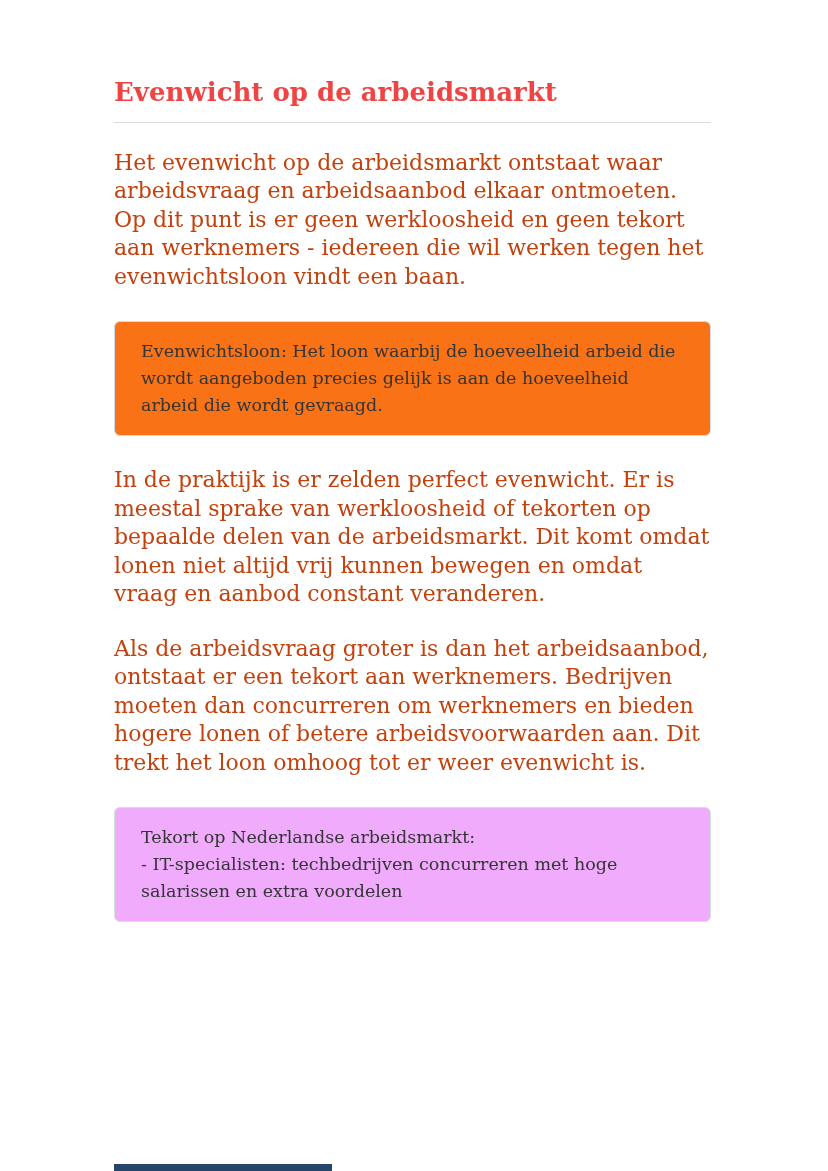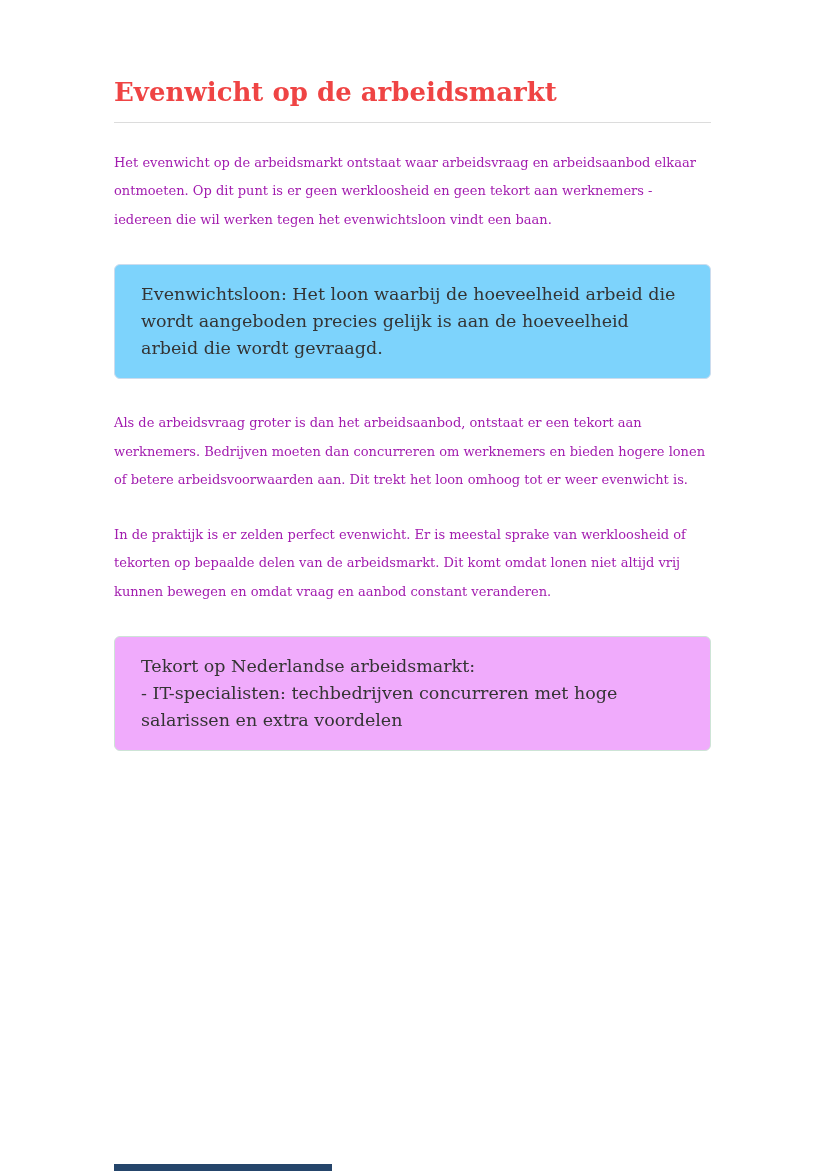--- a/index.html
+++ b/index.html
@@ -23,33 +23,33 @@
     margin-top: 76px;
     font-size: 26px;
     font-weight: bold;
     line-height: 1.25;
     color: #ef4444;
     padding-bottom: 13px;
     border-bottom: 1px solid #dcdcdc;
   }
   p.body-paragraph {
     margin: 26px 0;
-    font-size: 13px;
+    font-size: 22px;
     line-height: 28.5px;
-    color: #a21caf;
+    color: #c2410c;
   }
   .callout {
     margin: 30px 0;
     padding: 16px 26px;
     border-radius: 6px;
     font-size: 17.5px;
     line-height: 27px;
   }
   .callout.blue {
-    background: #7dd3fc;
+    background: #f97316;
     border: 1px solid #ccdcee;
   }
   .callout.green {
     background: #f0abfc;
     border: 1px solid #cde4d6;
   }
   .callout .line { display: block; }
   .partial-bar {
     position: absolute;
     left: 114px;
@@ -65,23 +65,23 @@
 <div class="content">
 
   <h1 class="page-title">Evenwicht op de arbeidsmarkt</h1>
 
   <p class="body-paragraph">Het evenwicht op de arbeidsmarkt ontstaat waar arbeidsvraag en arbeidsaanbod elkaar ontmoeten. Op dit punt is er geen werkloosheid en geen tekort aan werknemers - iedereen die wil werken tegen het evenwichtsloon vindt een baan.</p>
 
   <div class="callout blue">
     <span class="line">Evenwichtsloon: Het loon waarbij de hoeveelheid arbeid die wordt aangeboden precies gelijk is aan de hoeveelheid arbeid die wordt gevraagd.</span>
   </div>
 
+  <p class="body-paragraph">In de praktijk is er zelden perfect evenwicht. Er is meestal sprake van werkloosheid of tekorten op bepaalde delen van de arbeidsmarkt. Dit komt omdat lonen niet altijd vrij kunnen bewegen en omdat vraag en aanbod constant veranderen.</p>
+
   <p class="body-paragraph">Als de arbeidsvraag groter is dan het arbeidsaanbod, ontstaat er een tekort aan werknemers. Bedrijven moeten dan concurreren om werknemers en bieden hogere lonen of betere arbeidsvoorwaarden aan. Dit trekt het loon omhoog tot er weer evenwicht is.</p>
-
-  <p class="body-paragraph">In de praktijk is er zelden perfect evenwicht. Er is meestal sprake van werkloosheid of tekorten op bepaalde delen van de arbeidsmarkt. Dit komt omdat lonen niet altijd vrij kunnen bewegen en omdat vraag en aanbod constant veranderen.</p>
 
   <div class="callout green">
     <span class="line">Tekort op Nederlandse arbeidsmarkt:</span>
     <span class="line">- IT-specialisten: techbedrijven concurreren met hoge salarissen en extra voordelen</span>
   </div>
 
 
 </div>
 
 <div class="partial-bar"></div>

